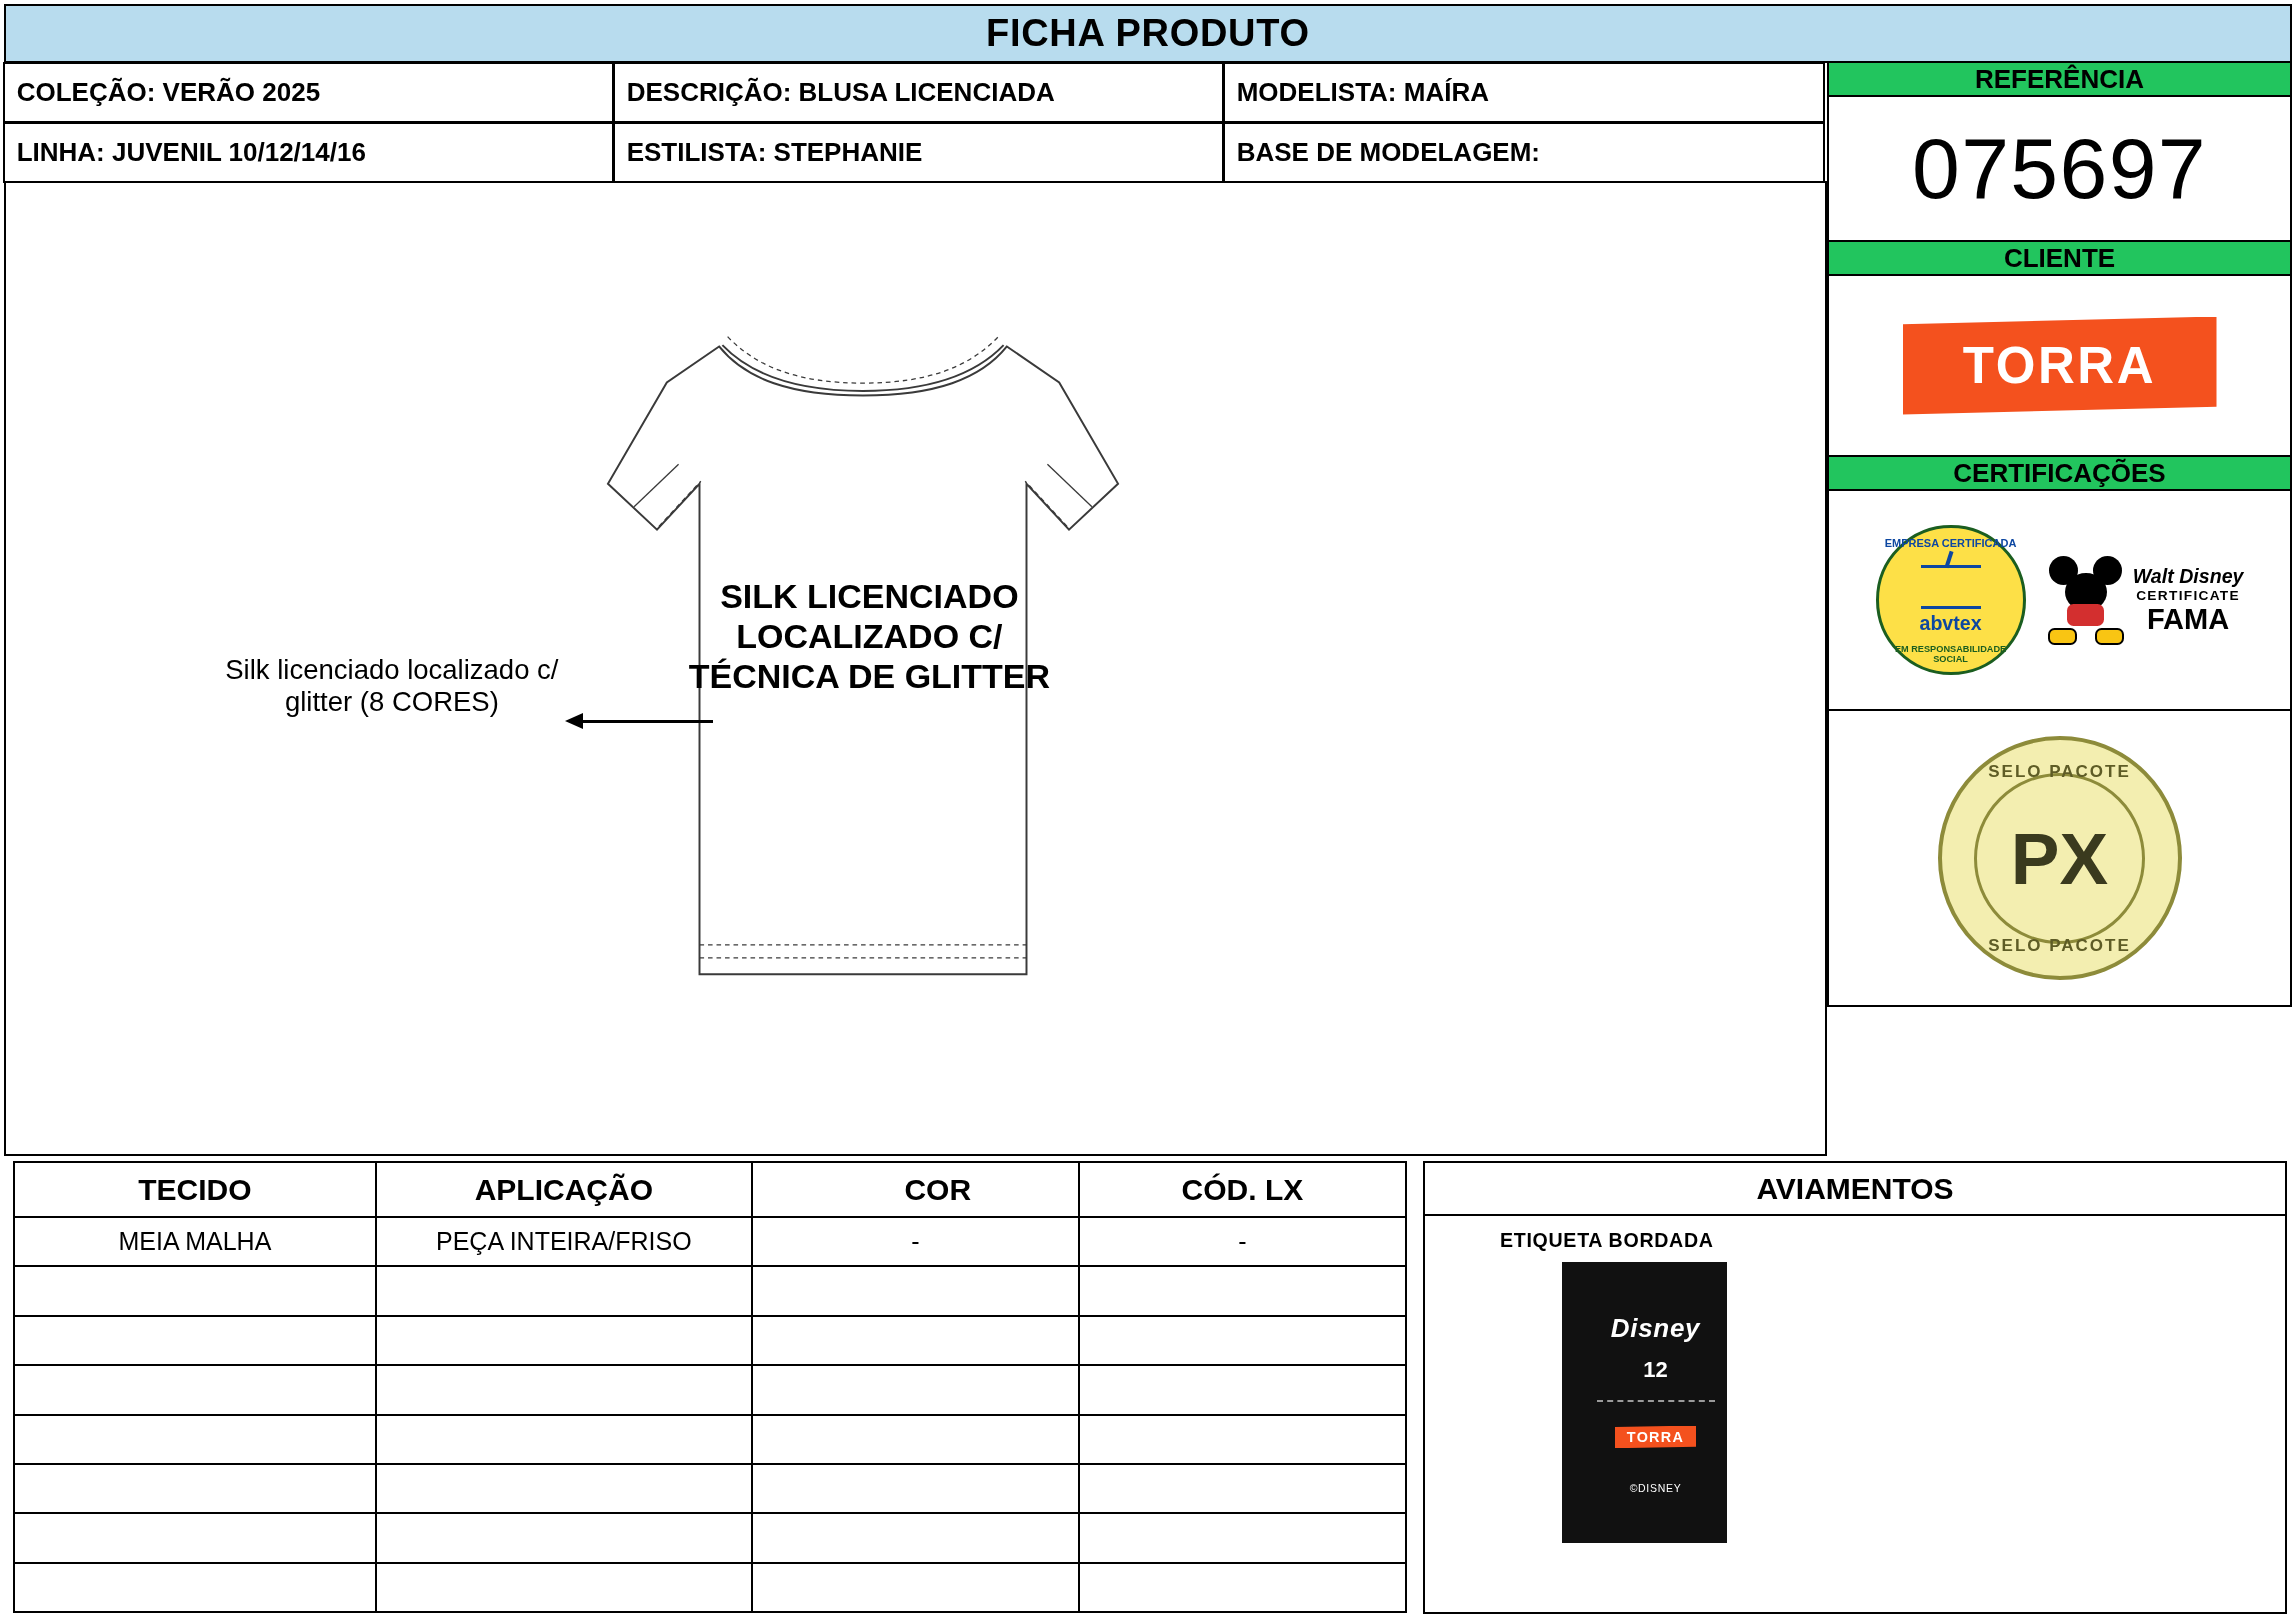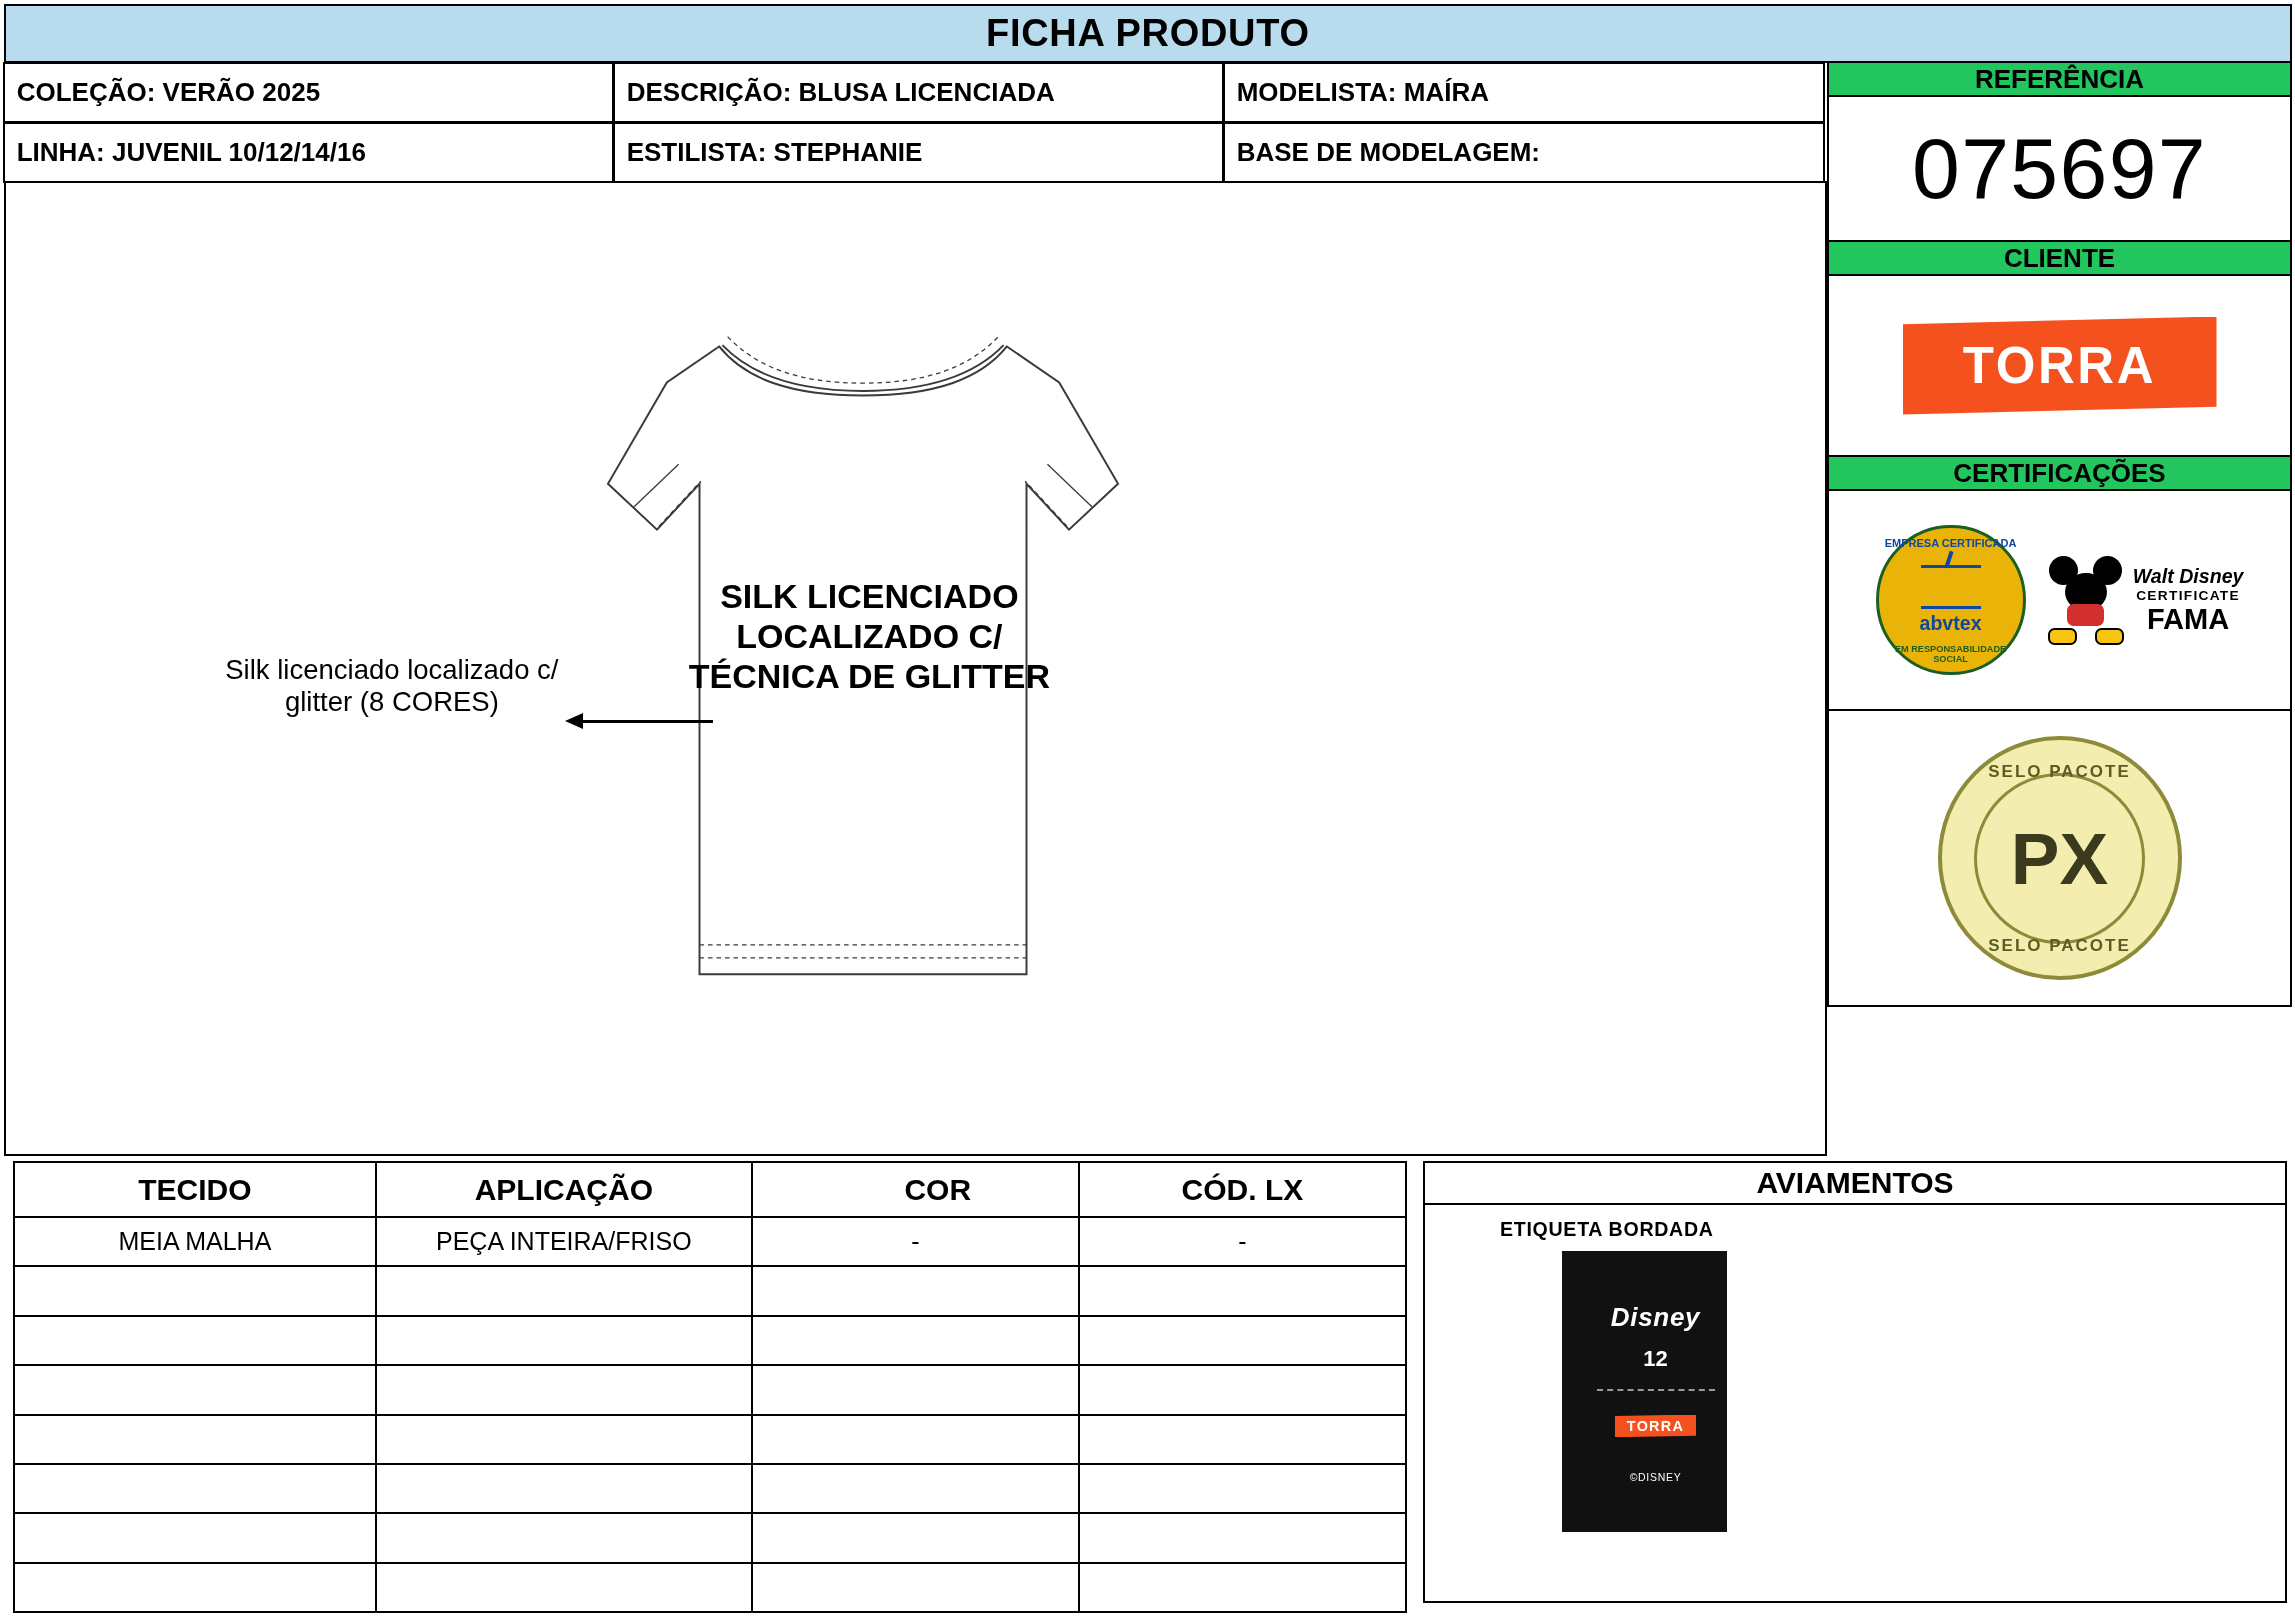--- a/index.html
+++ b/index.html
@@ -137,21 +137,21 @@
     color: #fff; font-size: 51px; font-weight: bold; letter-spacing: 2.6px;
   }
 
   .cert-row { display: flex; align-items: center; justify-content: center; gap: 22px; }
 
   .abvtex {
     width: 144px; height: 144px; border-radius: 50%;
     border: 3.3px solid #1b5e20;
     position: relative;
     display: flex; flex-direction: column; align-items: center; justify-content: center;
-    background: #eab308;
+    background: #fde047;
   }
   .abvtex .ring-top, .abvtex .ring-bot {
     position: absolute; left: 0; right: 0;
     font-size: 11px; font-weight: bold; color: #0d47a1; text-align: center;
   }
   .abvtex .ring-top { top: 9.2px; }
   .abvtex .ring-bot { bottom: 7.9px; color: #1b5e20; font-size: 9.2px; }
   .abvtex .needle {
     width: 60px; height: 38px;
     border-top: 3.9px solid #0d47a1;
@@ -234,21 +234,21 @@
   .col-c { width: 23.5%; padding-left: 46px; }
   .col-d { width: 23.5%; }
 
   .aviamentos {
     position: absolute;
     left: 1423px; top: 1161px;
     width: 864px; height: 452px;
   }
   .av-head {
     box-sizing: border-box; border: 2px solid #000;
-    height: 44px; display: flex; align-items: center; justify-content: center;
+    height: 55px; display: flex; align-items: center; justify-content: center;
     font-size: 30px; font-weight: bold;
   }
   .av-body {
     box-sizing: border-box; border: 2px solid #000; margin-top: -2px;
     height: 400px; position: relative; background: #fff;
   }
   .av-label {
     position: absolute; left: 75px; top: 13px;
     font-size: 19.6px; font-weight: bold; letter-spacing: 0.7px;
   }

